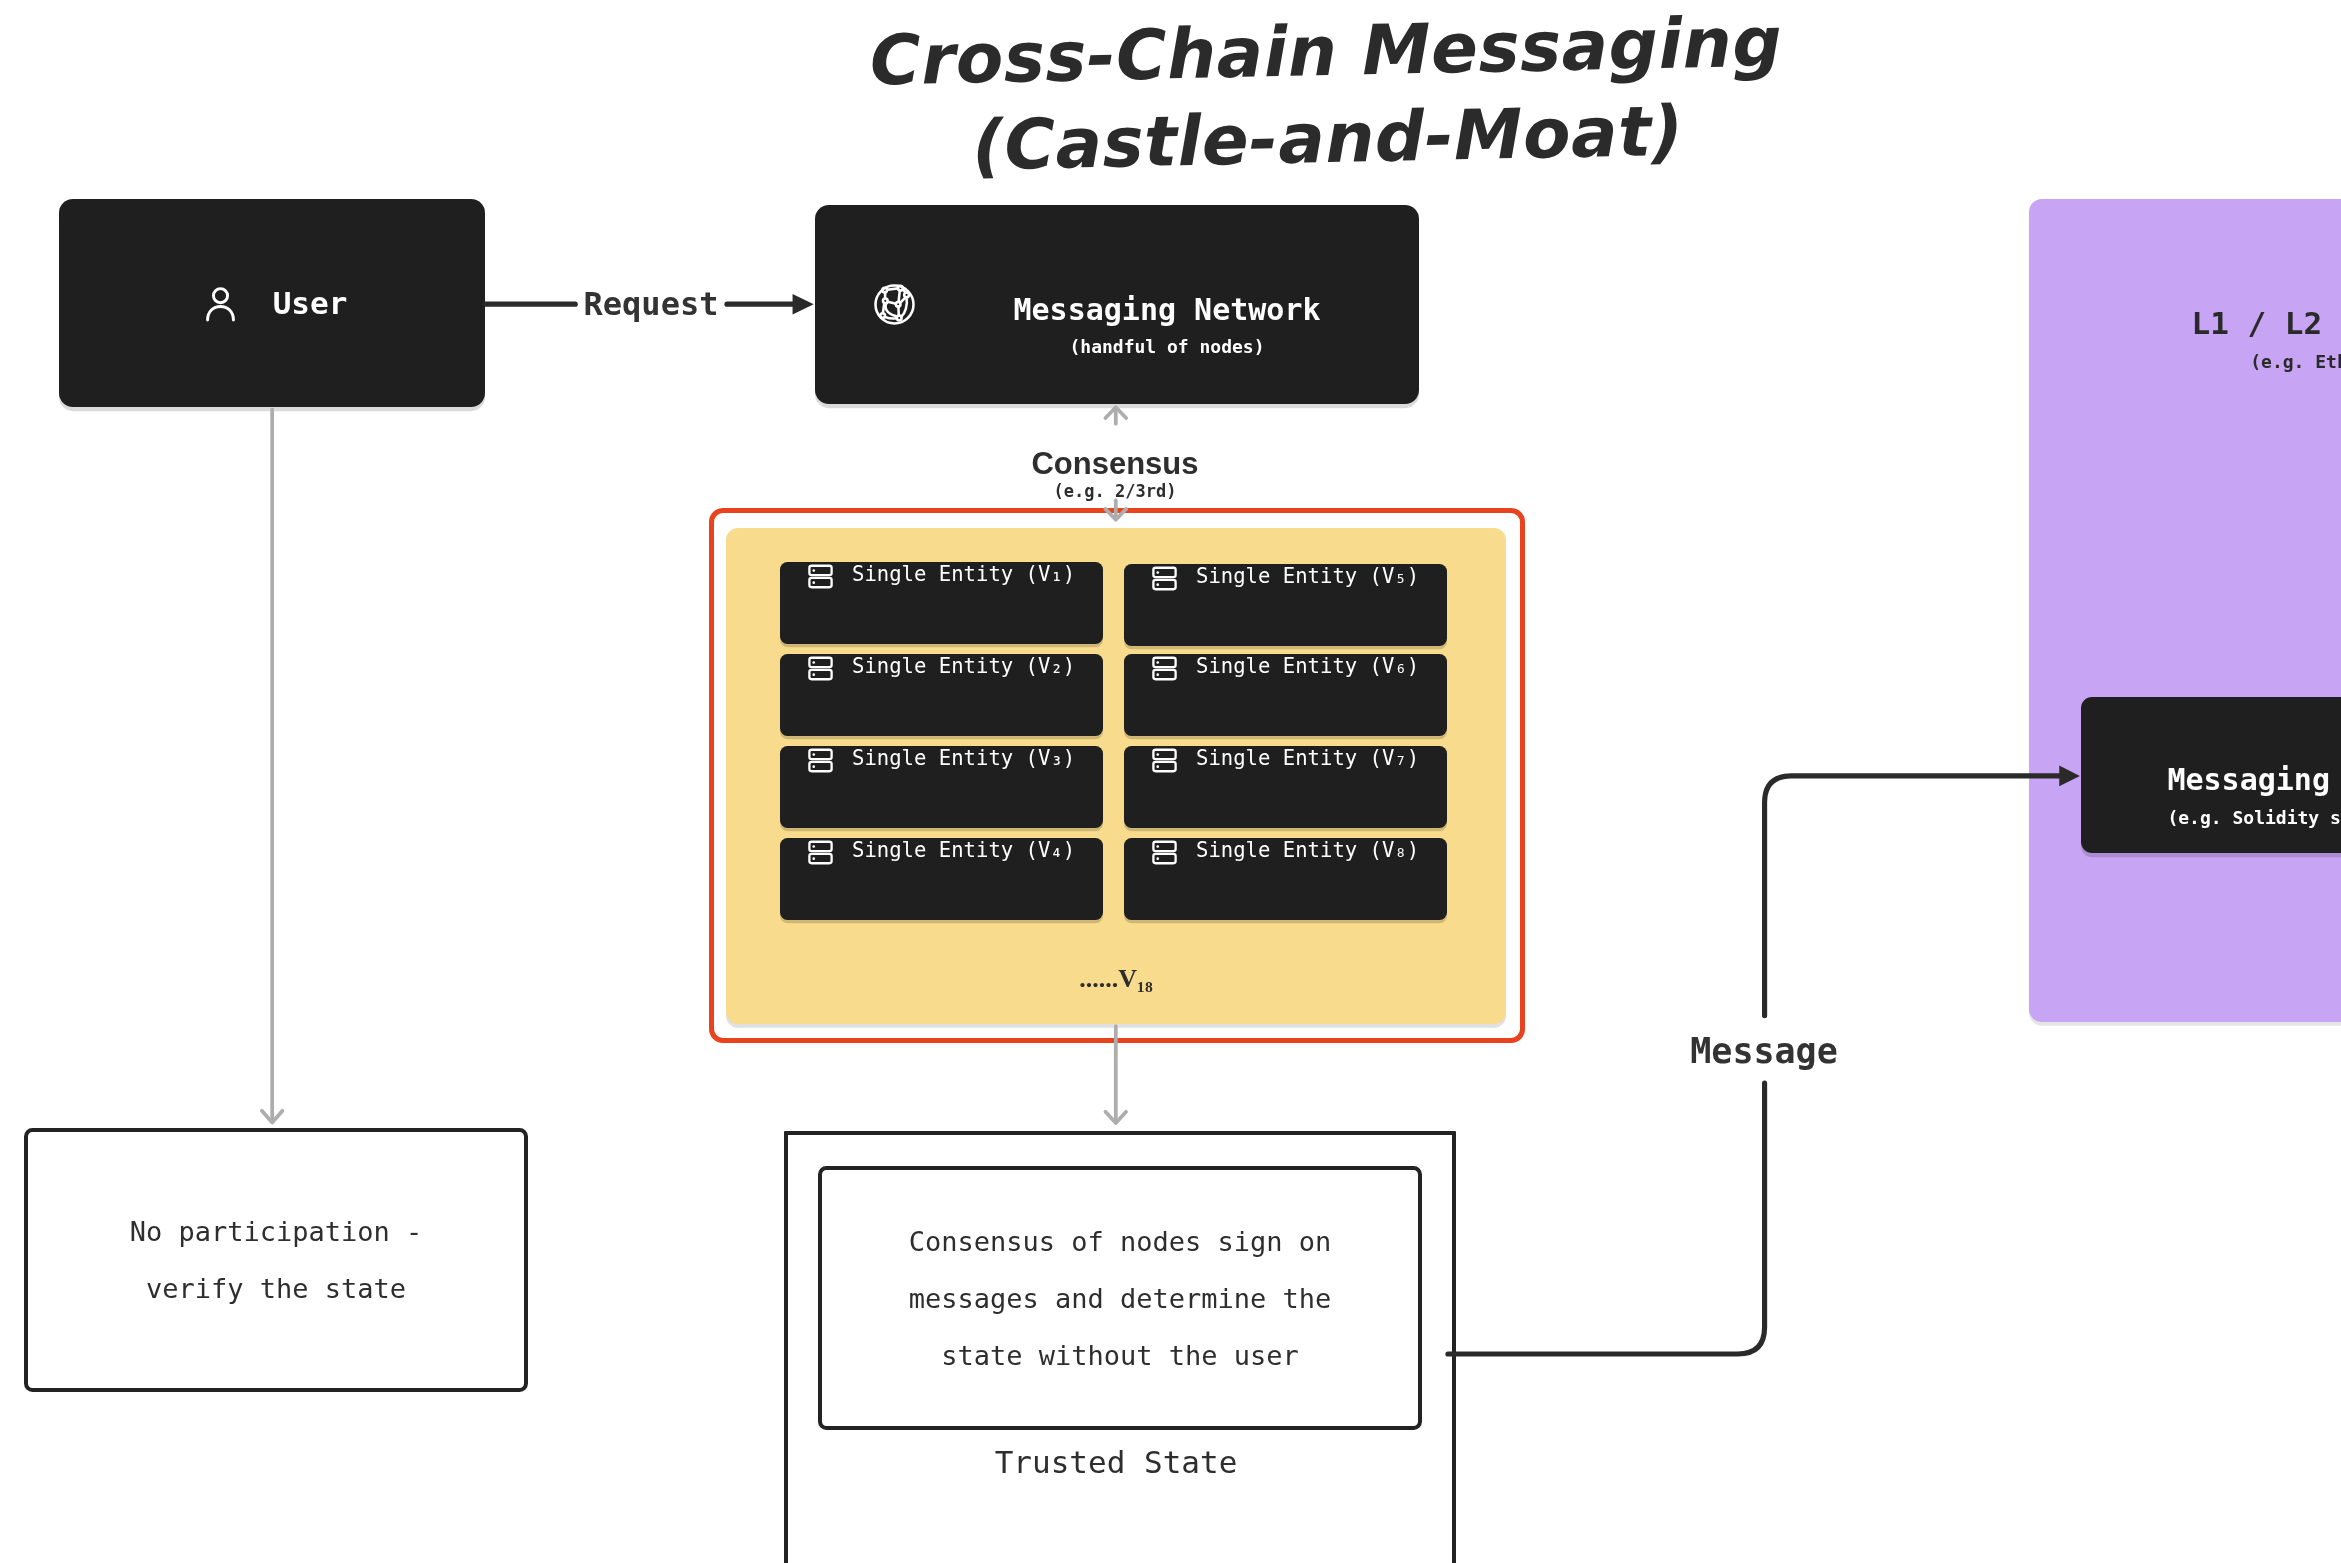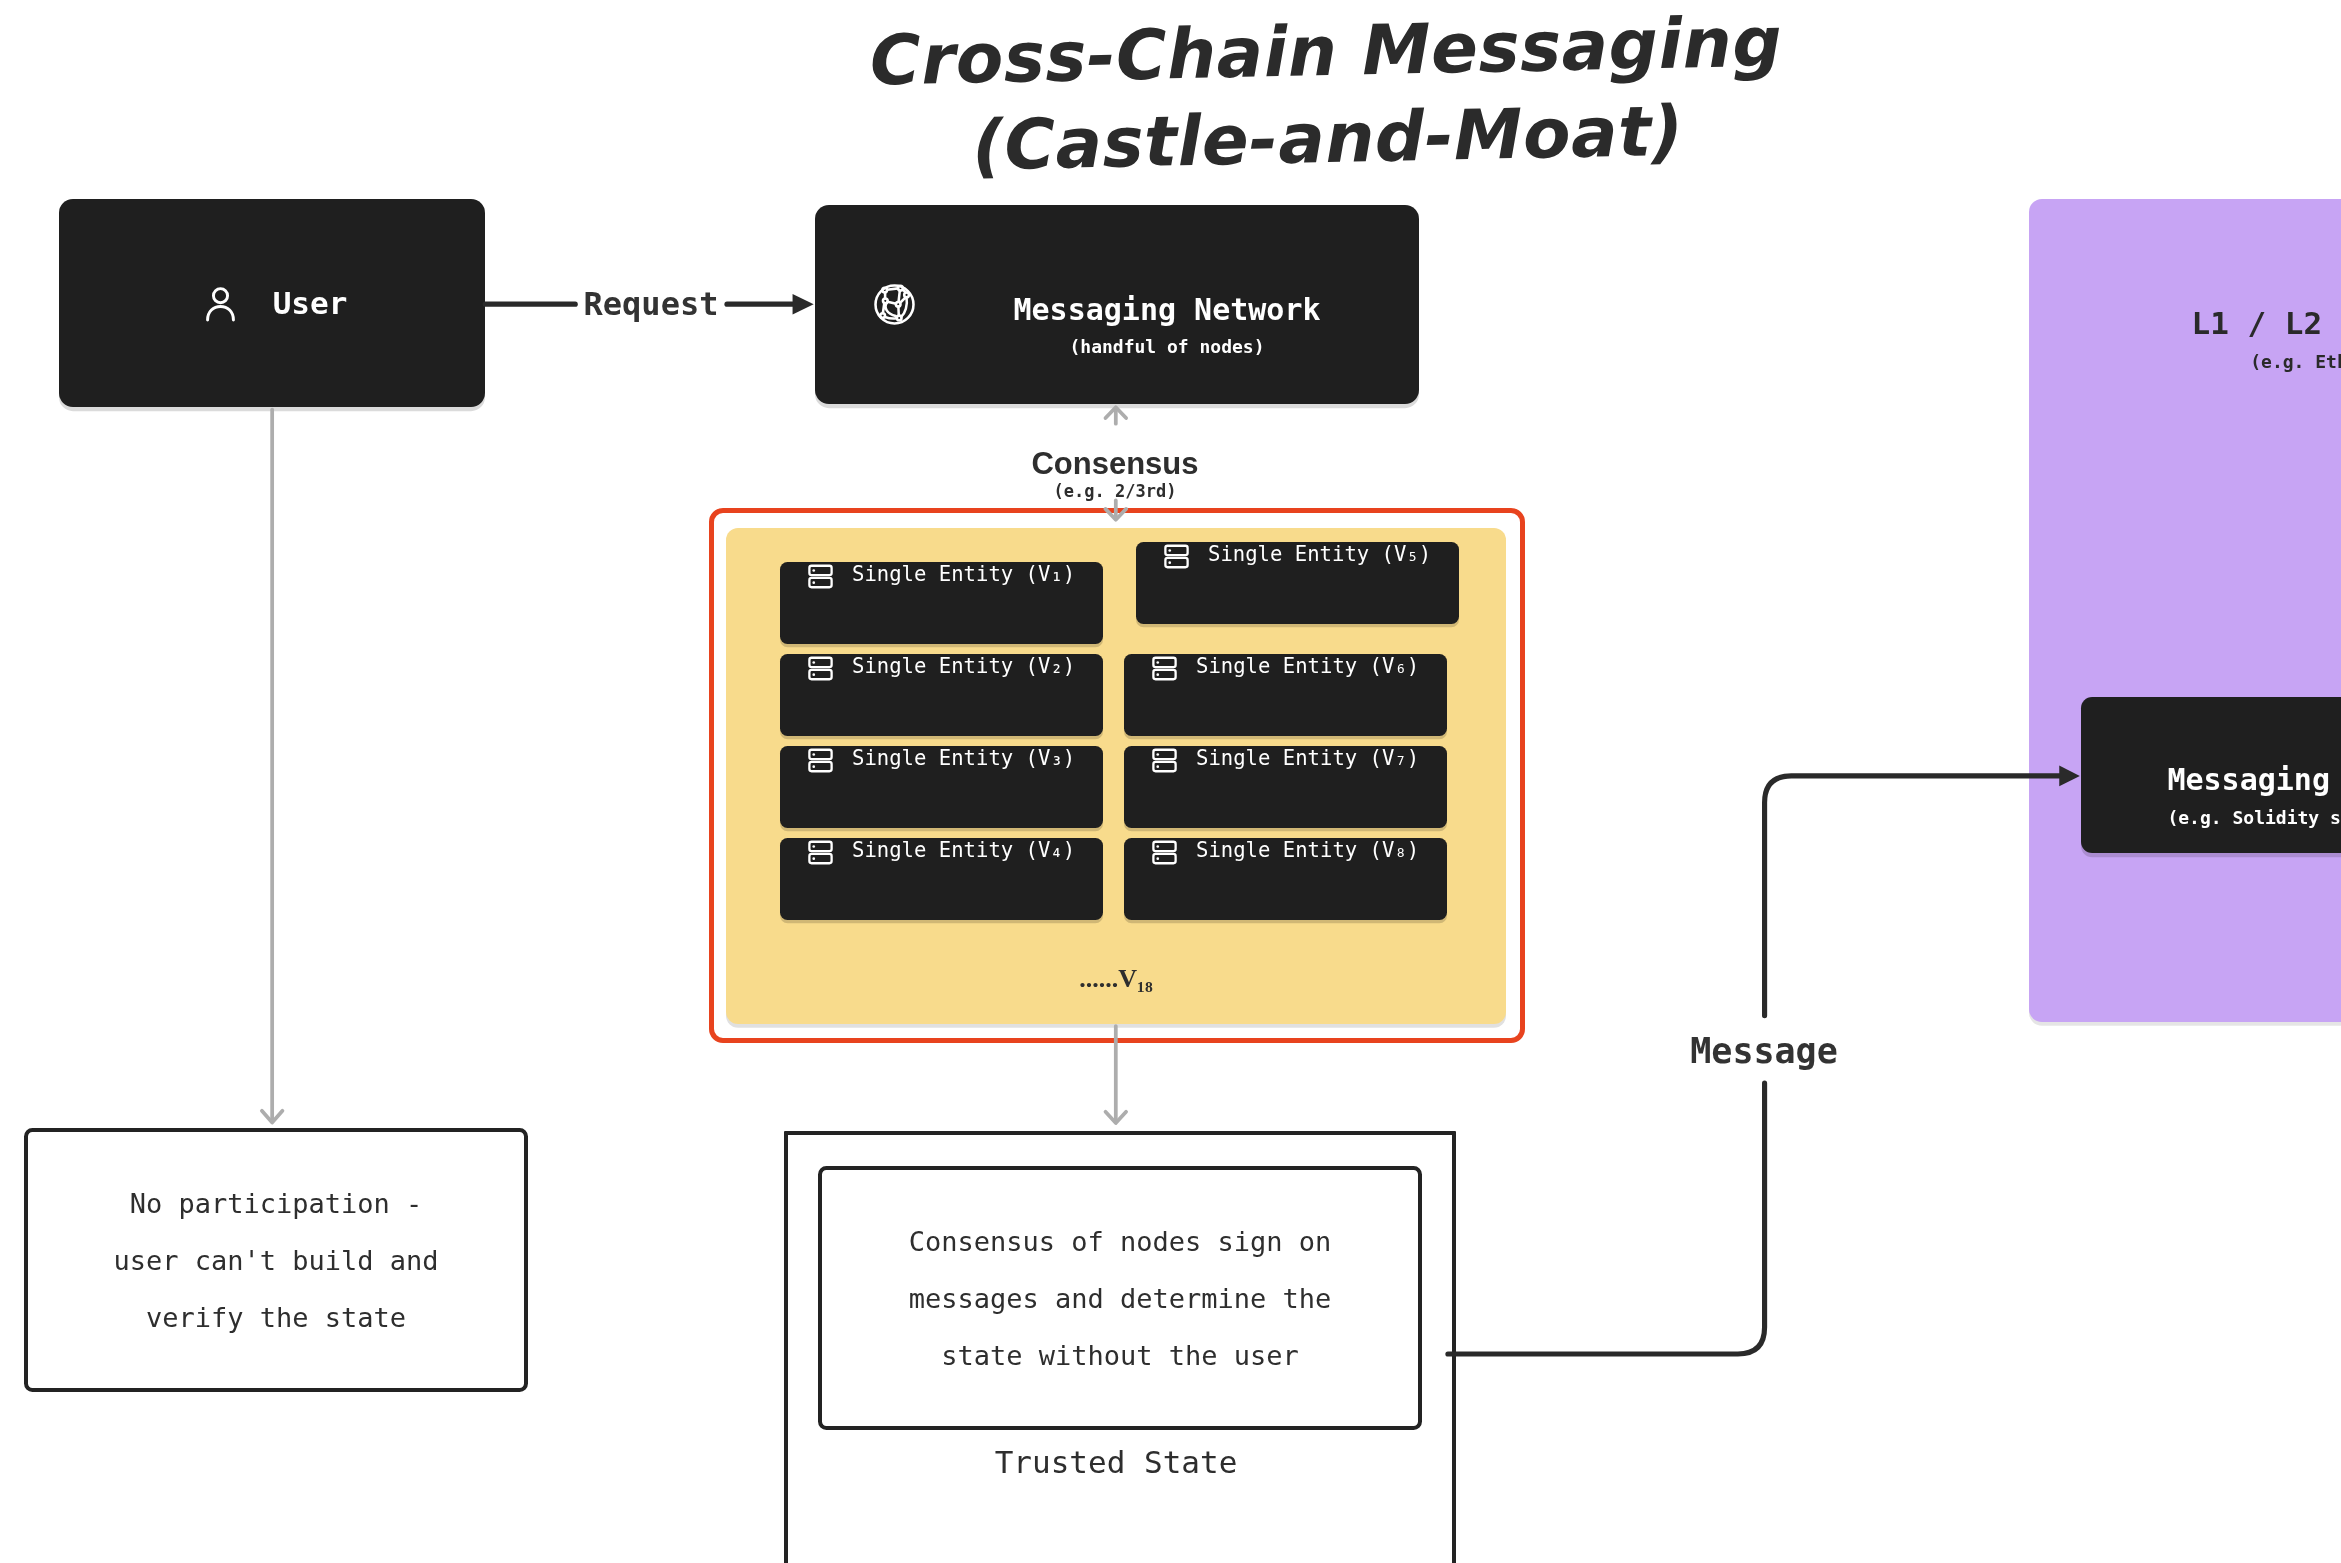--- a/index.html
+++ b/index.html
@@ -137,21 +137,21 @@
   </div>
   <div class="entity" style="left:780px;top:838px;">
     <svg viewBox="0 0 24 24" fill="none" stroke="#ffffff" stroke-width="1.9">
       <rect x="2.8" y="3.1" width="18.4" height="7.7" rx="1.8"></rect>
       <rect x="2.8" y="13.2" width="18.4" height="7.7" rx="1.8"></rect>
       <circle cx="6.4" cy="7" r="1.1" fill="#ffffff" stroke="none"></circle>
       <circle cx="6.4" cy="17.1" r="1.1" fill="#ffffff" stroke="none"></circle>
     </svg>
     <span class="entity-label">Single Entity (V₄)</span>
   </div>
-  <div class="entity" style="left:1124px;top:542px;margin-left:12px;">
+  <div class="entity" style="left:1124px;top:564px;">
     <svg viewBox="0 0 24 24" fill="none" stroke="#ffffff" stroke-width="1.9">
       <rect x="2.8" y="3.1" width="18.4" height="7.7" rx="1.8"></rect>
       <rect x="2.8" y="13.2" width="18.4" height="7.7" rx="1.8"></rect>
       <circle cx="6.4" cy="7" r="1.1" fill="#ffffff" stroke="none"></circle>
       <circle cx="6.4" cy="17.1" r="1.1" fill="#ffffff" stroke="none"></circle>
     </svg>
     <span class="entity-label">Single Entity (V₅)</span>
   </div>
   <div class="entity" style="left:1124px;top:654px;">
     <svg viewBox="0 0 24 24" fill="none" stroke="#ffffff" stroke-width="1.9">
@@ -190,21 +190,20 @@
         <div>messages and determine the</div>
         <div>state without the user</div>
       </div>
     </div>
   </div>
   <div class="section-label center-xy" style="left:1116px;top:1462px;">Trusted State</div>
 
   <div class="outline-card" style="left:24px;top:1128px;width:496px;height:256px;border-radius:8.4px;">
     <div class="body-lines">
       <div>No participation -</div>
-      <div>user can't build and</div>
       <div>verify the state</div>
     </div>
   </div>
 
   <div class="purple-card">
     <div style="position:absolute;left:0;top:66px;width:100%;display:flex;flex-direction:column;align-items:center;gap:10.3px;color:#2a2a2a;">
       <span class="card-title" style="font-size:31px;">L1 / L2 Network</span>
       <span class="card-sub">(e.g. Ethereum)</span>
     </div>
   </div>

